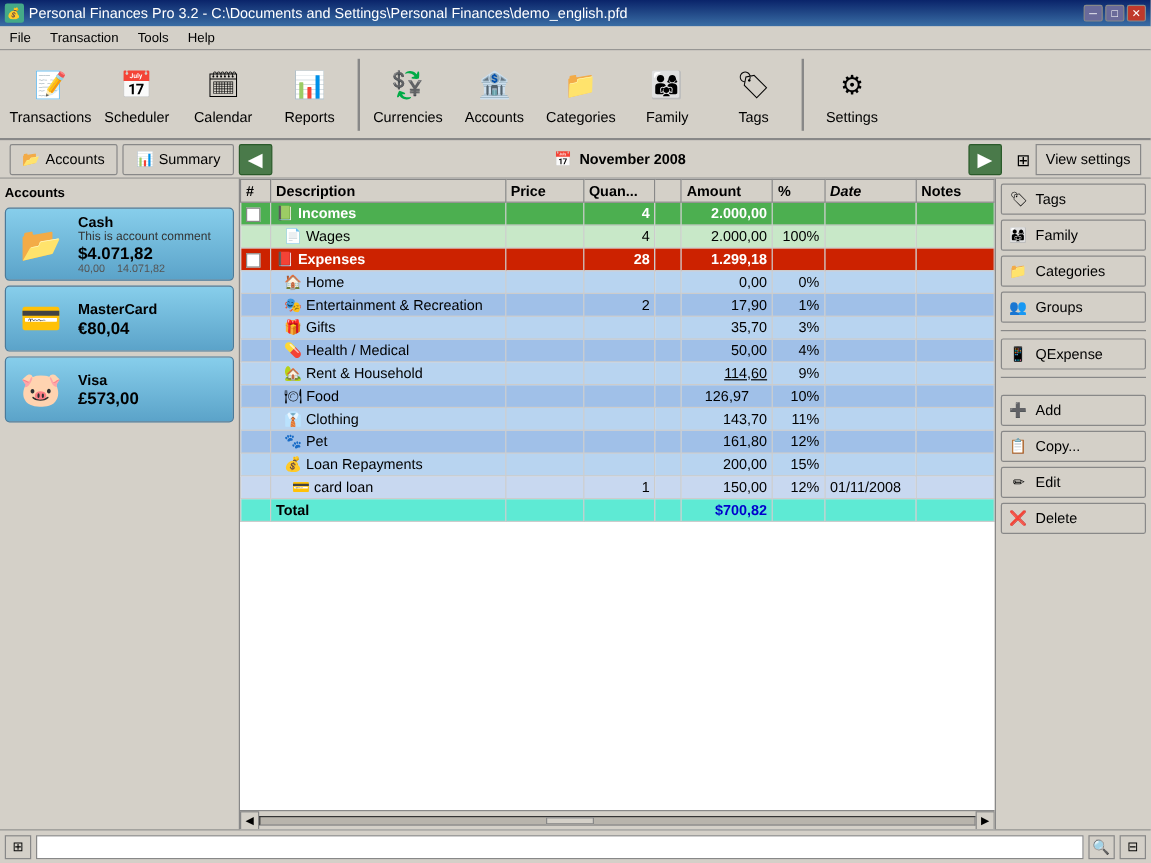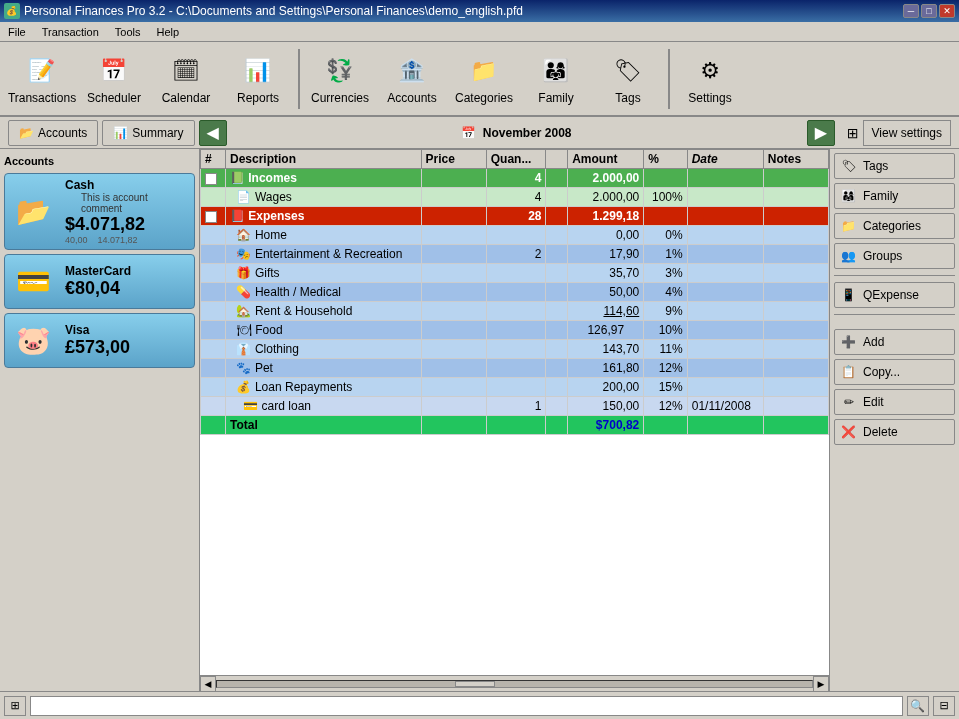--- a/index.html
+++ b/index.html
@@ -143,22 +143,22 @@
       border-radius: 4px;
       padding: 4px;
       display: flex;
       align-items: center;
       gap: 6px;
       cursor: pointer;
     }
     .account-icon { width: 50px; height: 45px; display: flex; align-items: center; justify-content: center; font-size: 28px; }
     .account-info { flex: 1; }
     .account-name { font-weight: bold; font-size: 12px; color: #000; }
-    .account-comment { font-size: 10px; color: #333; margin-left: 16px; }
-    .account-balance { font-size: 18px; font-weight: bold; color: #000; }
+    .account-comment { font-size: 10px; color: #333; }
+    .account-balance { font-size: 14px; font-weight: bold; color: #000; }
     .account-sub { font-size: 9px; color: #555; }
 
     
     .center-panel {
       flex: 1;
       display: flex;
       flex-direction: column;
       background: white;
       overflow: hidden;
     }
@@ -594,21 +594,21 @@
             <td>&nbsp;&nbsp;&nbsp;&nbsp;<span>💳</span> card loan</td>
             <td></td>
             <td style="text-align:right;">1</td>
             <td></td>
             <td style="text-align:right;">150,00</td>
             <td style="text-align:right;">12%</td>
             <td>01/11/2008</td>
             <td></td>
           </tr>
 
-          <tr style="background:#22c55e;">
+          <tr style="background:#5eead4;">
             <td></td>
             <td style="font-weight:bold;">Total</td>
             <td></td>
             <td></td>
             <td></td>
             <td style="text-align:right; color:#0000cc; font-weight:bold;">$700,82</td>
             <td></td>
             <td></td>
             <td></td>
           </tr>

